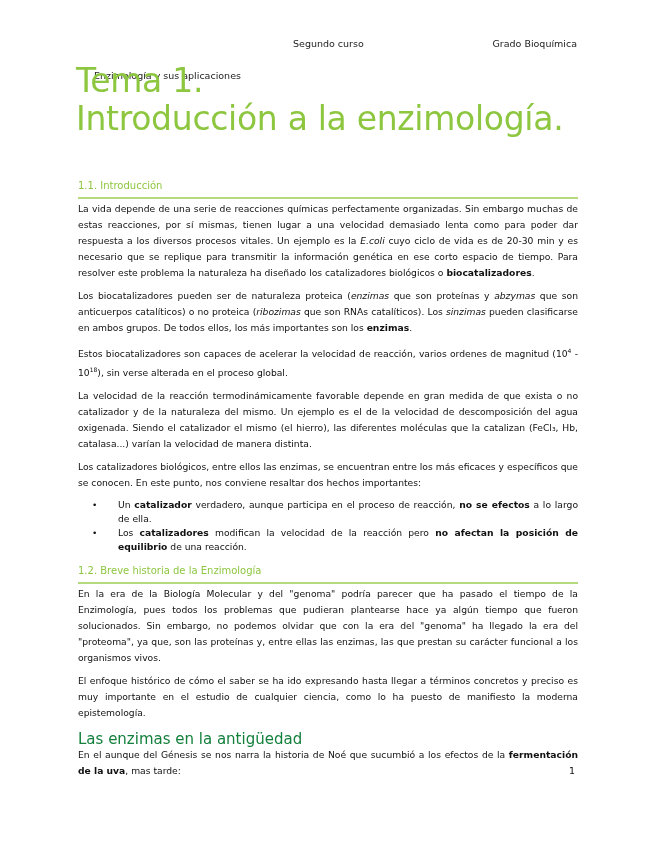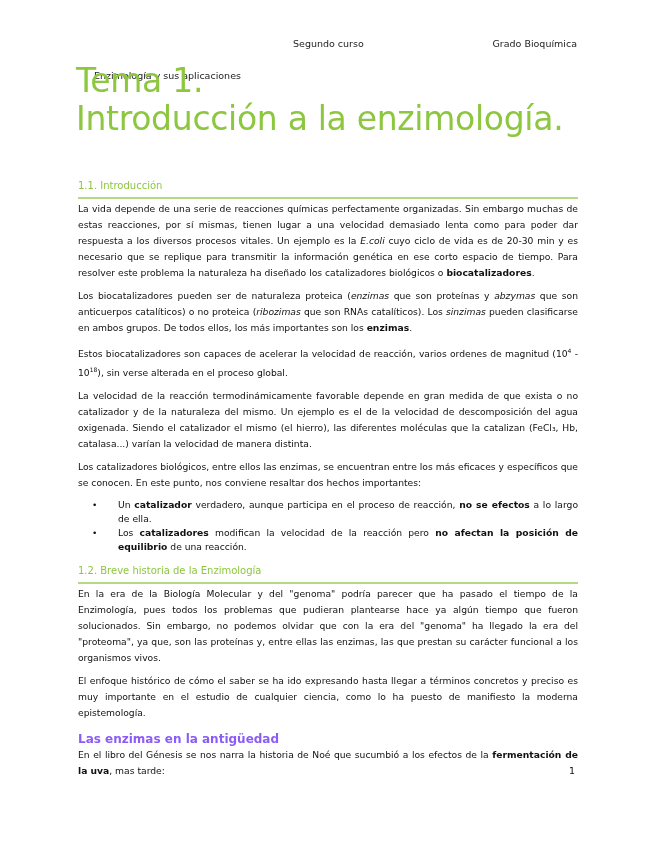--- a/index.html
+++ b/index.html
@@ -10,21 +10,21 @@
               font-size: 9.5px; color: #222; }
     .header .l { position: absolute; left: 16px; margin-top: 32px; }
     .header .c { position: absolute; left: 215px; }
     .header .r { position: absolute; right: 0; }
     .title { position: absolute; left: 76px; top: 62px; color: #8dc63f;
              font-size: 33px; line-height: 38px; font-weight: normal; margin: 0;
              font-family: "DejaVu Sans", sans-serif; letter-spacing: -0.3px; }
     .content { position: absolute; left: 78px; top: 176px; width: 500px; }
     h2 { color: #8dc63f; font-weight: normal; font-size: 10px; margin: 0;
          padding-bottom: 1px; border-bottom: 2px solid #b5d97f; line-height: 20px; }
-    h3 { color: #8b5cf6; font-weight: bold; font-size: 12px; margin: 10px 0 0 0; line-height: 16px; }
+    h3 { color: #15803d; font-weight: normal; font-size: 15px; margin: 10px 0 0 0; line-height: 16px; }
     p { font-size: 9.2px; line-height: 16px; margin: 0 0 7px 0; text-align: justify; }
     p.first { margin-top: 2px; }
     ul { margin: 0 0 7px 0; padding-left: 40px; list-style: none; }
     li { font-size: 9.2px; line-height: 14px; position: relative; text-align: justify; }
     li::before { content: "\2022"; position: absolute; left: -26px; font-size: 9px; }
     b { font-weight: bold; }
     .s2 { margin-top: 5px; }
     .pagenum { position: absolute; right: 80px; top: 765px; font-size: 9.5px; }
     sup { font-size: 6px; }
   </style>
@@ -52,17 +52,17 @@
     <p>Los catalizadores biológicos, entre ellos las enzimas, se encuentran entre los más eficaces y específicos que se conocen. En este punto, nos conviene resaltar dos hechos importantes:</p>
     <ul>
       <li><span>Un </span><b>catalizador</b><span> verdadero, aunque participa en el proceso de reacción, </span><b>no se efectos</b><span> a lo largo de ella.</span></li>
       <li><span>Los </span><b>catalizadores</b><span> modifican la velocidad de la reacción pero </span><b>no afectan la posición de equilibrio</b><span> de una reacción.</span></li>
     </ul>
 
     <h2 class="s2">1.2. Breve historia de la Enzimología</h2>
     <p class="first">En la era de la Biología Molecular y del "genoma" podría parecer que ha pasado el tiempo de la Enzimología, pues todos los problemas que pudieran plantearse hace ya algún tiempo que fueron solucionados. Sin embargo, no podemos olvidar que con la era del "genoma" ha llegado la era del "proteoma", ya que, son las proteínas y, entre ellas las enzimas, las que prestan su carácter funcional a los organismos vivos.</p>
     <p>El enfoque histórico de cómo el saber se ha ido expresando hasta llegar a términos concretos y preciso es muy importante en el estudio de cualquier ciencia, como lo ha puesto de manifiesto la moderna epistemología.</p>
     <h3>Las enzimas en la antigüedad</h3>
-    <p><span>En el libro del Génesis se nos narra la historia de Noé que sucumbió a los efectos de la </span><b>fermentación de la uva</b><span>, mas tarde:</span></p>
+    <p><span>En el aunque del Génesis se nos narra la historia de Noé que sucumbió a los efectos de la </span><b>fermentación de la uva</b><span>, mas tarde:</span></p>
   </div>
 
   <div class="pagenum">1</div>
 </div>
 
 </body></html>

